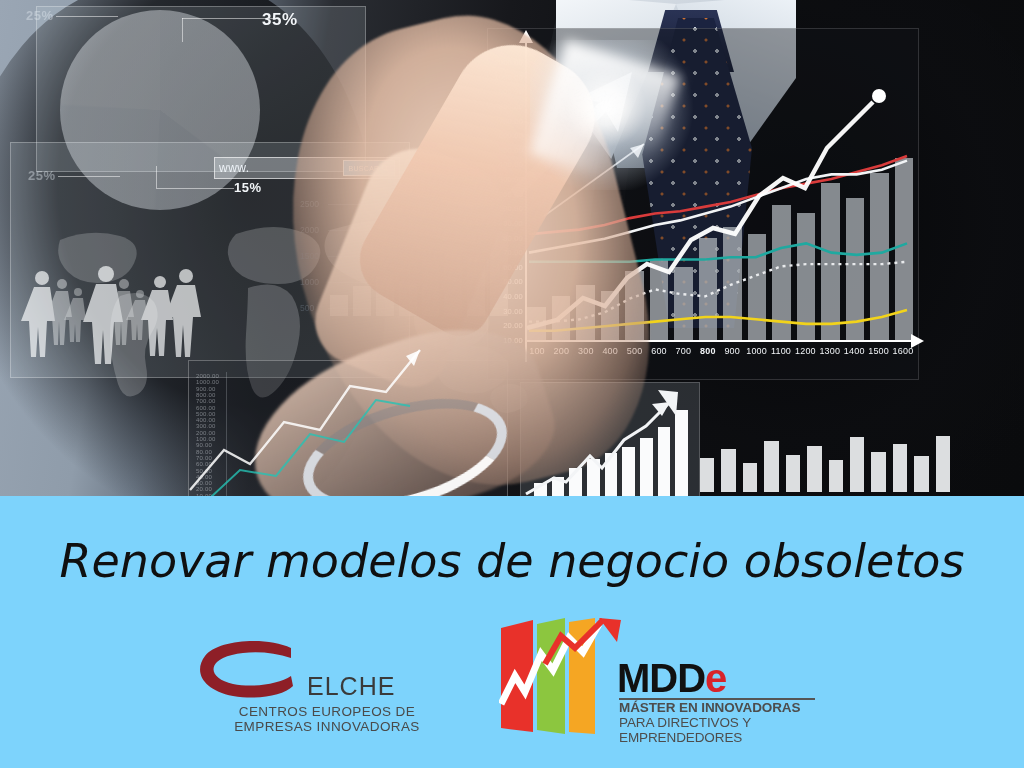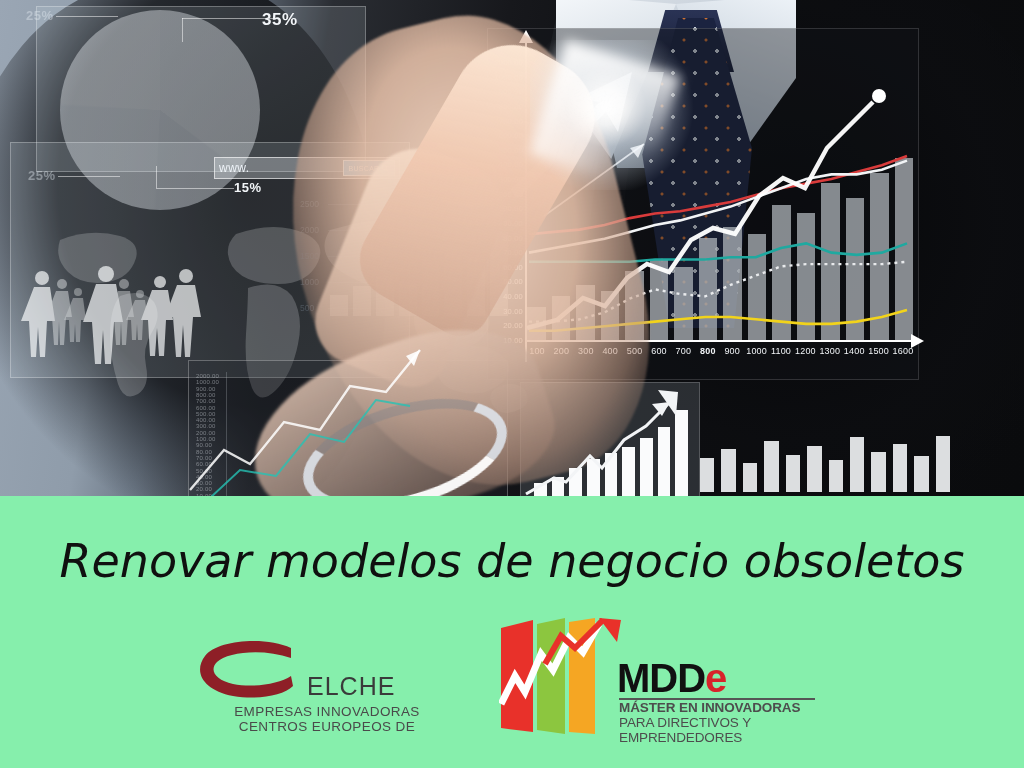--- a/index.html
+++ b/index.html
@@ -208,21 +208,21 @@
   
   .tinybars { position:absolute; left:700px; top:430px; width:250px; height:62px; display:flex; align-items:flex-end; gap:7px; opacity:.9;}
   .tinybars i { flex:1; background:#f3f5f7; }
 
   
   .growth { position:absolute; left:520px; top:382px; width:180px; height:118px; }
   .gbars { position:absolute; left:14px; bottom:4px; width:154px; height:86px; display:flex; align-items:flex-end; gap:5px; }
   .gbars i { flex:1; background:#fafbfc; }
 
   
-  .content { position:absolute; left:0; top:496px; width:1024px; height:272px; background:#86efac; }
+  .content { position:absolute; left:0; top:496px; width:1024px; height:272px; background:#7dd3fc; }
   .title {
     position:absolute; left:0; top:38px; width:1024px; text-align:center;
     font-style:italic; font-size:46px; color:#101010; letter-spacing:0px;
     font-family:"DejaVu Sans", sans-serif;
   }
   .logos {
     position:absolute; left:0; top:122px; width:1024px;
     display:flex; justify-content:center; align-items:flex-start; gap:54px;
   }
 
@@ -530,22 +530,22 @@
     <div class="title">Renovar modelos de negocio obsoletos</div>
 
     <div class="logos">
 
       <div class="ceei">
         <svg class="ceei-swoosh" viewBox="0 0 100 62">
           <path d="M96 8 C70 -4 22 0 10 16 C-2 32 8 50 38 56 C62 60 88 56 98 46 L96 36 C84 44 58 48 38 44 C20 40 14 30 22 22 C32 12 68 8 96 18 Z" fill="#8e1f27"></path>
         </svg>
         <div class="ceei-elche">ELCHE</div>
         <div class="ceei-sub">
+          <div>CENTROS EUROPEOS DE</div>
           <div>EMPRESAS INNOVADORAS</div>
-          <div>CENTROS EUROPEOS DE</div>
         </div>
       </div>
 
       <div class="mdde">
         <svg class="mdde-bars" viewBox="0 0 128 118">
           <path d="M2 10 L34 2 L34 114 L2 110 Z" fill="#e8312a"></path>
           <path d="M38 6 L66 0 L66 116 L38 112 Z" fill="#8cc63f"></path>
           <path d="M70 4 L96 0 L96 116 L70 114 Z" fill="#f5a623"></path>
           <polyline points="2,86 16,58 26,74 42,36 54,52 70,20 84,34 100,6" fill="none" stroke="#ffffff" stroke-width="7" stroke-linejoin="miter"></polyline>
           <polyline points="46,46 62,18 76,30 104,2" fill="none" stroke="#e8312a" stroke-width="6"></polyline>

